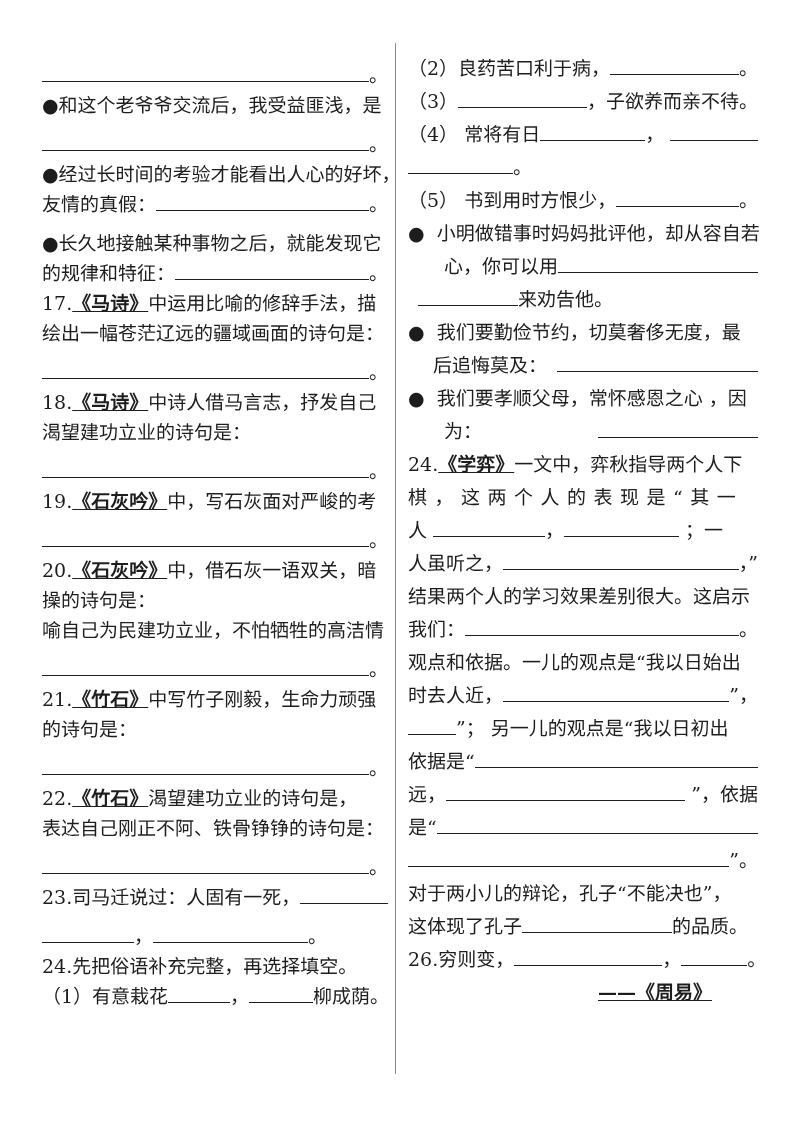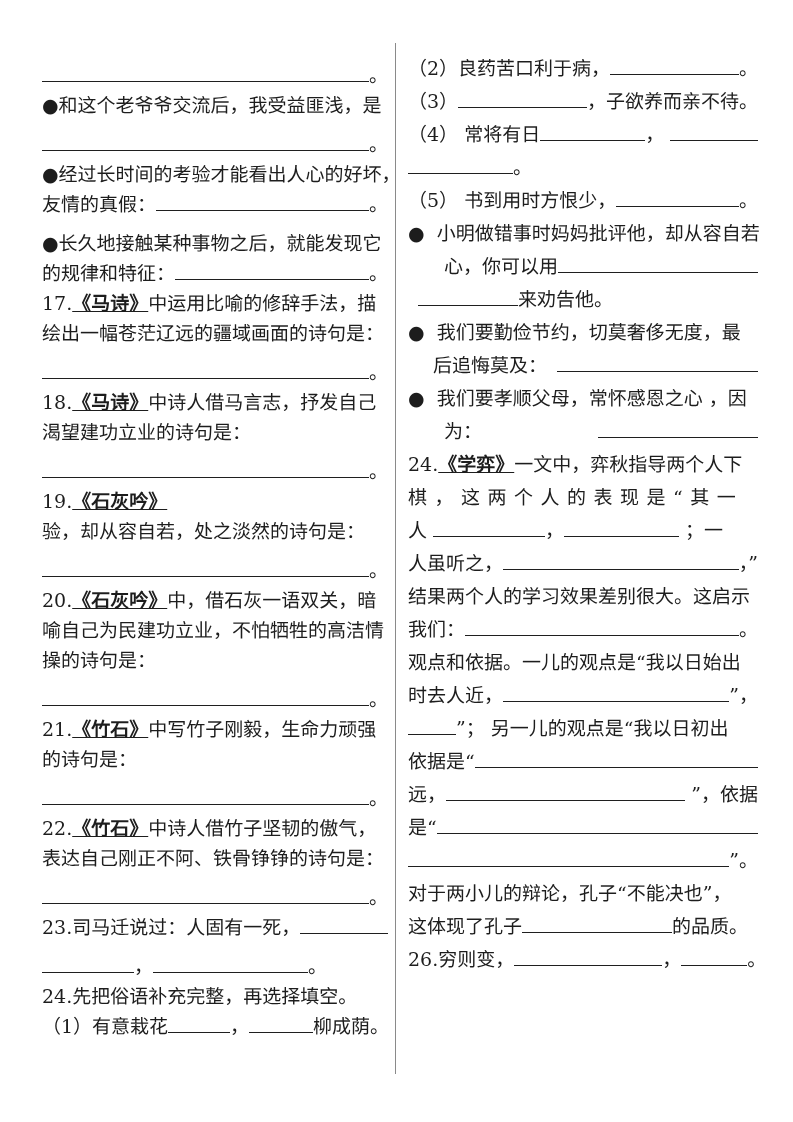--- a/index.html
+++ b/index.html
@@ -56,31 +56,30 @@
       <div class="line"><span>●经过长时间的考验才能看出人心的好坏，</span></div>
       <div class="line"><span>友情的真假：</span><span class="blank fill" style="border-bottom-color: rgb(31, 31, 31);"></span><span>。</span></div>
       <div class="line gap"><span>●长久地接触某种事物之后，就能发现它</span></div>
       <div class="line"><span>的规律和特征：</span><span class="blank fill" style="border-bottom-color: rgb(31, 31, 31);"></span><span>。</span></div>
       <div class="line"><span>17.</span><span class="bold">《马诗》</span><span>中运用比喻的修辞手法，描</span></div>
       <div class="line"><span>绘出一幅苍茫辽远的疆域画面的诗句是：</span></div>
       <div class="line gap"><span class="blank fill" style="border-bottom-color: rgb(31, 31, 31);"></span><span>。</span></div>
       <div class="line"><span>18.</span><span class="bold">《马诗》</span><span>中诗人借马言志，抒发自己</span></div>
       <div class="line"><span>渴望建功立业的诗句是：</span></div>
       <div class="line gap"><span class="blank fill" style="border-bottom-color: rgb(31, 31, 31);"></span><span>。</span></div>
-      <div class="line"><span>19.</span><span class="bold">《石灰吟》</span></div>
-      <div class="line"><span>验，却从容自若，处之淡然的诗句是：</span></div>
+      <div class="line"><span>19.</span><span class="bold">《石灰吟》</span><span>中，写石灰面对严峻的考</span></div>
       <div class="line gap"><span class="blank fill" style="border-bottom-color: rgb(31, 31, 31);"></span><span>。</span></div>
       <div class="line"><span>20.</span><span class="bold">《石灰吟》</span><span>中，借石灰一语双关，暗</span></div>
+      <div class="line"><span>操的诗句是：</span></div>
       <div class="line"><span>喻自己为民建功立业，不怕牺牲的高洁情</span></div>
-      <div class="line"><span>操的诗句是：</span></div>
       <div class="line gap"><span class="blank fill" style="border-bottom-color: rgb(31, 31, 31);"></span><span>。</span></div>
       <div class="line"><span>21.</span><span class="bold">《竹石》</span><span>中写竹子刚毅，生命力顽强</span></div>
       <div class="line"><span>的诗句是：</span></div>
       <div class="line gap"><span class="blank fill" style="border-bottom-color: rgb(31, 31, 31);"></span><span>。</span></div>
-      <div class="line"><span>22.</span><span class="bold">《竹石》</span><span>中诗人借竹子坚韧的傲气，</span></div>
+      <div class="line"><span>22.</span><span class="bold">《竹石》</span><span>渴望建功立业的诗句是，</span></div>
       <div class="line"><span>表达自己刚正不阿、铁骨铮铮的诗句是：</span></div>
       <div class="line gap"><span class="blank fill" style="border-bottom-color: rgb(31, 31, 31);"></span><span>。</span></div>
       <div class="line"><span>23.司马迁说过：人固有一死，</span><span class="blank fill" style="border-bottom-color: rgb(31, 31, 31);"></span></div>
       <div class="line gap"><span class="blank" style="width: 92px; border-bottom-color: rgb(31, 31, 31);"></span><span>，</span><span class="blank" style="width: 155px; border-bottom-color: rgb(31, 31, 31);"></span><span>。</span></div>
       <div class="line"><span>24.先把俗语补充完整，再选择填空。</span></div>
       <div class="line"><span>（1）有意栽花</span><span class="blank" style="width: 62px; border-bottom-color: rgb(31, 31, 31);"></span><span>，</span><span class="blank" style="width: 64px; border-bottom-color: rgb(31, 31, 31);"></span><span>柳成荫。</span></div>
     </div>
   <div class="divider"></div>
   <div class="col col-right" id="col-right">
       <div class="line"><span>（2）良药苦口利于病，</span><span class="blank fill" style="border-bottom-color: rgb(31, 31, 31);"></span><span>。</span></div>
@@ -104,14 +103,15 @@
       <div class="line"><span>观点和依据。一儿的观点是“我以日始出</span></div>
       <div class="line"><span>时去人近，</span><span class="blank fill" style="border-bottom-color: rgb(31, 31, 31);"></span><span>”，</span></div>
       <div class="line"><span class="blank" style="width: 48px; border-bottom-color: rgb(31, 31, 31);"></span><span>”； 另一儿的观点是“我以日初出</span></div>
       <div class="line"><span>依据是“</span><span class="blank fill" style="border-bottom-color: rgb(31, 31, 31);"></span></div>
       <div class="line"><span>远，</span><span class="blank fill" style="border-bottom-color: rgb(31, 31, 31);"></span><span> ”，依据</span></div>
       <div class="line"><span>是“</span><span class="blank fill" style="border-bottom-color: rgb(31, 31, 31);"></span></div>
       <div class="line"><span class="blank fill" style="border-bottom-color: rgb(31, 31, 31);"></span><span>”。</span></div>
       <div class="line"><span>对于两小儿的辩论，孔子“不能决也”，</span></div>
       <div class="line"><span>这体现了孔子</span><span class="blank" style="width: 150px; border-bottom-color: rgb(31, 31, 31);"></span><span>的品质。</span></div>
       <div class="line"><span>26.穷则变，</span><span class="blank" style="width: 148px; border-bottom-color: rgb(31, 31, 31);"></span><span>，</span><span class="blank" style="width: 66px; border-bottom-color: rgb(31, 31, 31);"></span><span>。</span></div>
+      <div class="line rightend"><span class="bold">——《周易》</span></div>
     </div>
 </div>
 
 </body></html>

